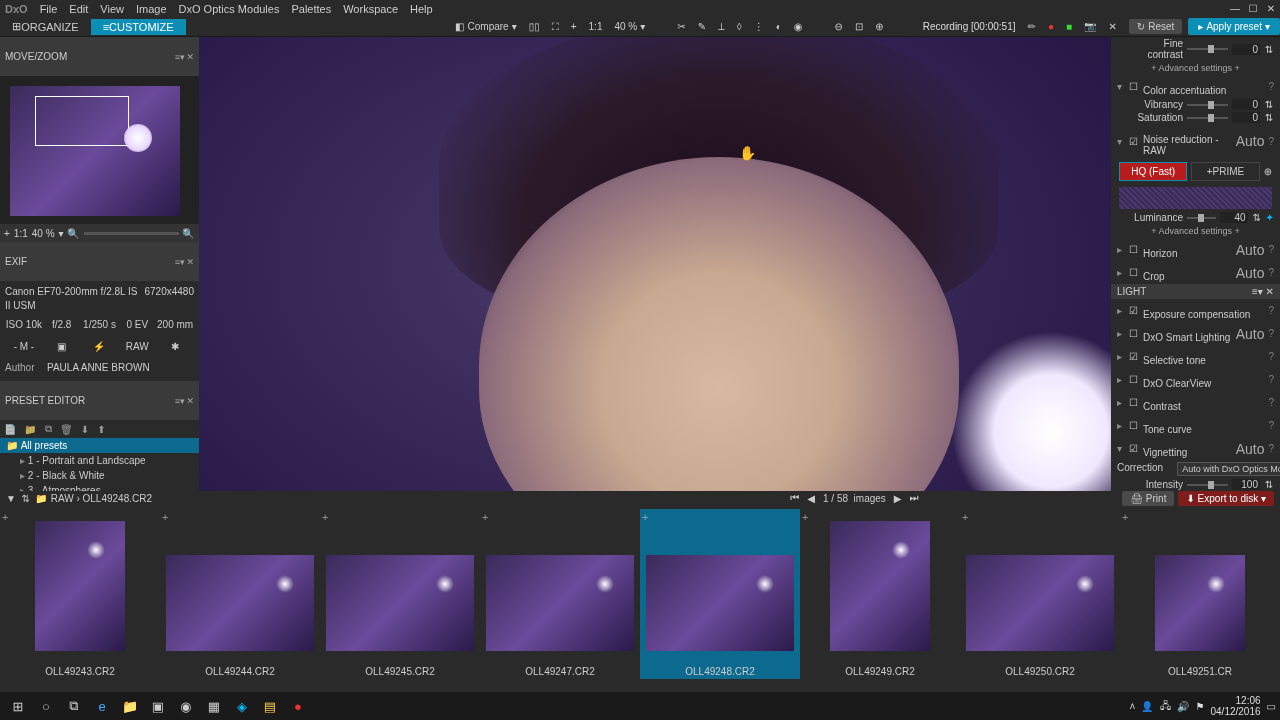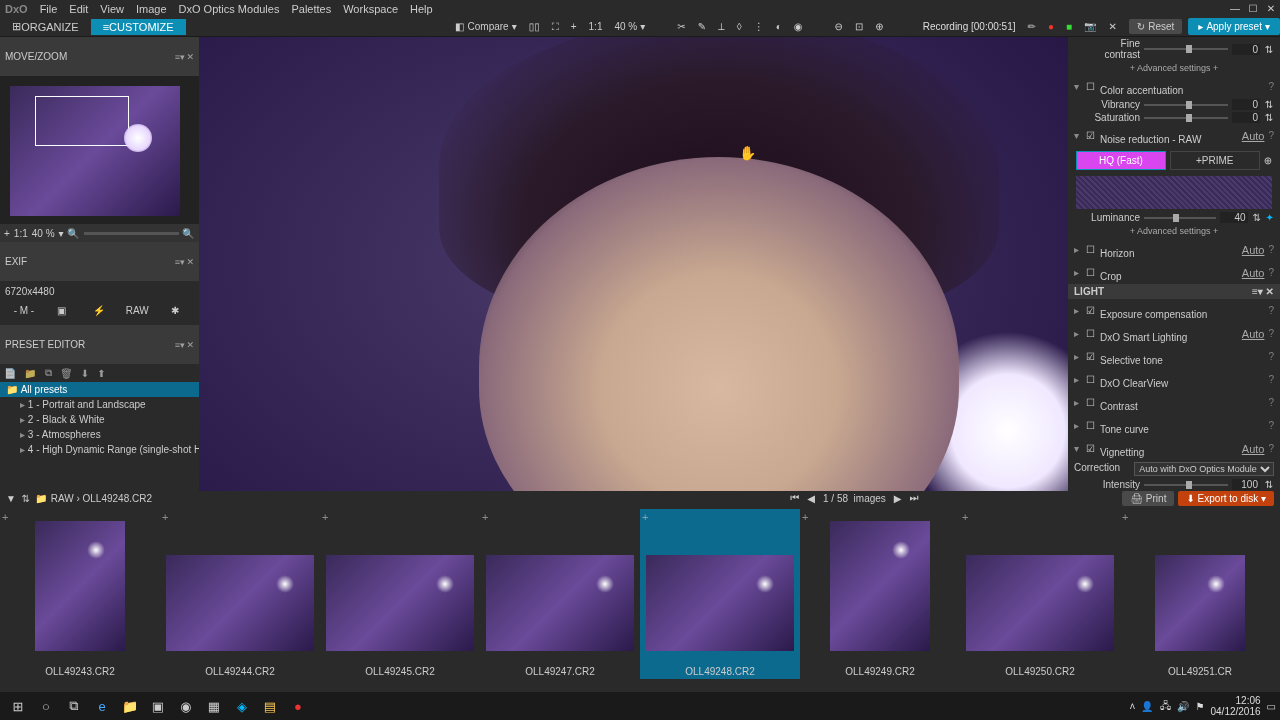--- a/index.html
+++ b/index.html
@@ -37,47 +37,47 @@
 .preset-tree { flex: 1; background: #2a2a2a; overflow: hidden; font-size: 10px; }
 .preset-root { background: #0d6a8f; padding: 2px 6px; color: #fff; }
 .preset-item { padding: 2px 4px 2px 20px; cursor: pointer; white-space: nowrap; overflow: hidden; }
 .preset-item::before { content: "▸ "; opacity: .6; }
 .center { flex: 1; background: #1a1a1a; position: relative; overflow: hidden; }
 .photo { position: absolute; left: 0; top: 0; right: 0; bottom: 0; background: radial-gradient(ellipse 900px 600px at 45% 50%, #4a3a6a 0%, #3a2a5a 30%, #2a1a4a 60%, #1a0a2a 100%); }
 .face { position: absolute; left: 280px; top: 120px; width: 480px; height: 420px; background: radial-gradient(ellipse at 50% 55%, #d8b8a0 0%, #c8a890 35%, #8a6a7a 70%, transparent 85%); border-radius: 50% 50% 45% 45%; }
 .hair { position: absolute; left: 240px; top: -20px; width: 560px; height: 300px; background: radial-gradient(ellipse at 50% 70%, #1a0a1a 0%, #2a1a2a 50%, transparent 80%); border-radius: 50% 50% 30% 30%; }
 .glow { position: absolute; right: -40px; bottom: -40px; width: 200px; height: 200px; background: radial-gradient(circle,#fff,#f0e8ff 40%,transparent 70%); }
 .cursor { position: absolute; left: 540px; top: 108px; font-size: 14px; color: #fff; }
-.right { width: 212px; background: #2a2a2a; display: flex; flex-direction: column; overflow: hidden; }
+.right { width: 169px; background: #2a2a2a; display: flex; flex-direction: column; overflow: hidden; }
 .adj-row { display: flex; align-items: center; padding: 2px 6px; font-size: 10px; gap: 4px; }
 .adj-row .caret { width: 8px; opacity: .6; }
 .adj-row .chk { width: 10px; }
 .adj-row .albl { flex: 1; margin-top: 8px; }
-.adj-row .auto { color: #aaa; font-size: 11px; text-decoration: underline; }
+.adj-row .auto { color: #aaa; font-size: 14px; }
 .adj-row .q { opacity: .5; }
 .adj-slider { display: flex; align-items: center; padding: 1px 6px 1px 18px; gap: 4px; }
 .adj-slider .slbl { width: 54px; font-size: 10px; text-align: right; }
 .adj-slider .strack { flex: 1; height: 2px; background: #555; position: relative; }
 .adj-slider .sthumb { position: absolute; top: -3px; width: 6px; height: 8px; background: #aaa; }
 .adj-slider .sval { width: 28px; text-align: right; background: #222; padding: 0 2px; }
 .adj-slider .sstep { width: 10px; text-align: center; cursor: pointer; }
 .adv { text-align: center; font-size: 9px; color: #aaa; padding: 2px; }
 .nr-tabs { display: flex; padding: 4px 8px; gap: 4px; }
 .nr-tab { flex: 1; text-align: center; padding: 3px; font-size: 10px; border: 1px solid #444; cursor: pointer; }
-.nr-tab.active { background: #d946ef; color: #fff; border-color: #0d8fb5; }
+.nr-tab.active { background: #b91c1c; color: #fff; border-color: #0d8fb5; }
 .nr-preview { margin: 2px 8px; height: 110px; background: repeating-linear-gradient(45deg,#3a2a5a,#3a2a5a 2px,#4a3a6a 2px,#4a3a6a 4px); }
-.sec-hdr { background: #3a3a3a; padding: 2px 6px; font-size: 10px; display: flex; justify-content: space-between; font-weight: bold; }
+.sec-hdr { background: #3a3a3a; padding: 2px 6px; font-size: 10px; display: flex; justify-content: space-between; }
 .corr-row { display: flex; padding: 2px 6px; gap: 14px; font-size: 10px; }
 .corr-row select { flex: 1; background: #333; color: #ccc; border: 1px solid #555; font-size: 9px; }
 .browser-bar { height: 14px; background: #2a2a2a; display: flex; align-items: center; padding: 0 6px; font-size: 10px; }
 .browser-bar .pth { flex: 1; }
 .browser-bar .nav { display: flex; gap: 8px; align-items: center; justify-content: center; flex: 1; }
 .browser-bar .actions { display: flex; gap: 4px; }
 .btn-print { background: #4a4a4a; padding: 2px 8px; border-radius: 2px; cursor: pointer; }
-.btn-export { background: #c2410c; padding: 2px 8px; color: #fff; border-radius: 2px; cursor: pointer; }
+.btn-export { background: #7f1d1d; padding: 2px 8px; color: #fff; border-radius: 2px; cursor: pointer; }
 .filmstrip { height: 178px; background: #2a2a2a; display: flex; overflow: hidden; padding-top: 4px; }
 .fs-item { width: 168px; height: 170px; display: flex; flex-direction: column; align-items: center; justify-content: flex-end; cursor: pointer; position: relative; }
 .fs-item.sel { background: #0d6a8f; }
 .fs-thumb { width: 148px; height: 96px; background: linear-gradient(135deg,#3a2a5a,#6a4a9a,#2a1a4a); margin-bottom: 28px; position: relative; }
 .fs-thumb .forb { position: absolute; right: 20px; top: 20px; width: 18px; height: 18px; background: radial-gradient(circle,#fff,transparent 70%); border-radius: 50%; }
 .fs-name { position: absolute; bottom: 2px; font-size: 10px; }
 .fs-plus { position: absolute; top: 2px; left: 2px; font-size: 11px; opacity: .6; }
 .taskbar { position: absolute; bottom: 0; left: 0; right: 0; height: 28px; background: #1a1a1a; display: flex; align-items: center; padding: 0 4px; }
 .taskbar .tb { width: 28px; height: 24px; display: flex; align-items: center; justify-content: center; cursor: pointer; font-size: 13px; }
 .taskbar .tray { margin-left: auto; display: flex; align-items: center; gap: 6px; font-size: 10px; color: #ddd; }
@@ -163,29 +163,41 @@
     </div>
     <div class="panel-hdr">
       <span>EXIF</span>
       <div class="ctrls">
           <span>≡▾</span>
           <span>✕</span>
         </div>
     </div>
     <div class="exif-body">
       <div class="exif-row">
+          <span>Canon EF70-200mm f/2.8L IS II USM</span>
           <span>6720x4480</span>
         </div>
+      <div class="exif-cells">
+        <span>ISO 10k</span>
+          <span>f/2.8</span>
+          <span>1/250 s</span>
+          <span>0 EV</span>
+          <span>200 mm</span>
+      </div>
       <div class="exif-cells">
         <span>- M -</span>
           <span>▣</span>
           <span>⚡</span>
           <span>RAW</span>
           <span>✱</span>
       </div>
+      <div class="author-row">
+          <span class="lbl">Author</span>
+          <span>PAULA ANNE BROWN</span>
+        </div>
     </div>
     <div class="panel-hdr">
       <span>PRESET EDITOR</span>
       <div class="ctrls">
           <span>≡▾</span>
           <span>✕</span>
         </div>
     </div>
     <div class="preset-tools">
       <span>📄</span>

